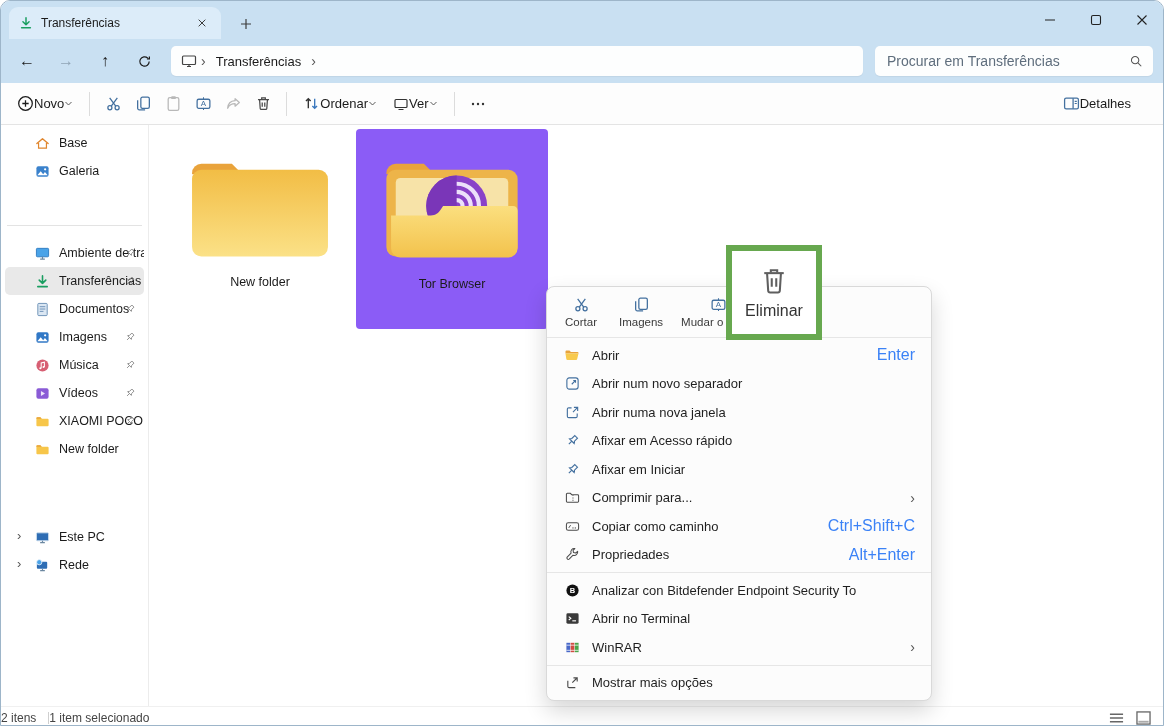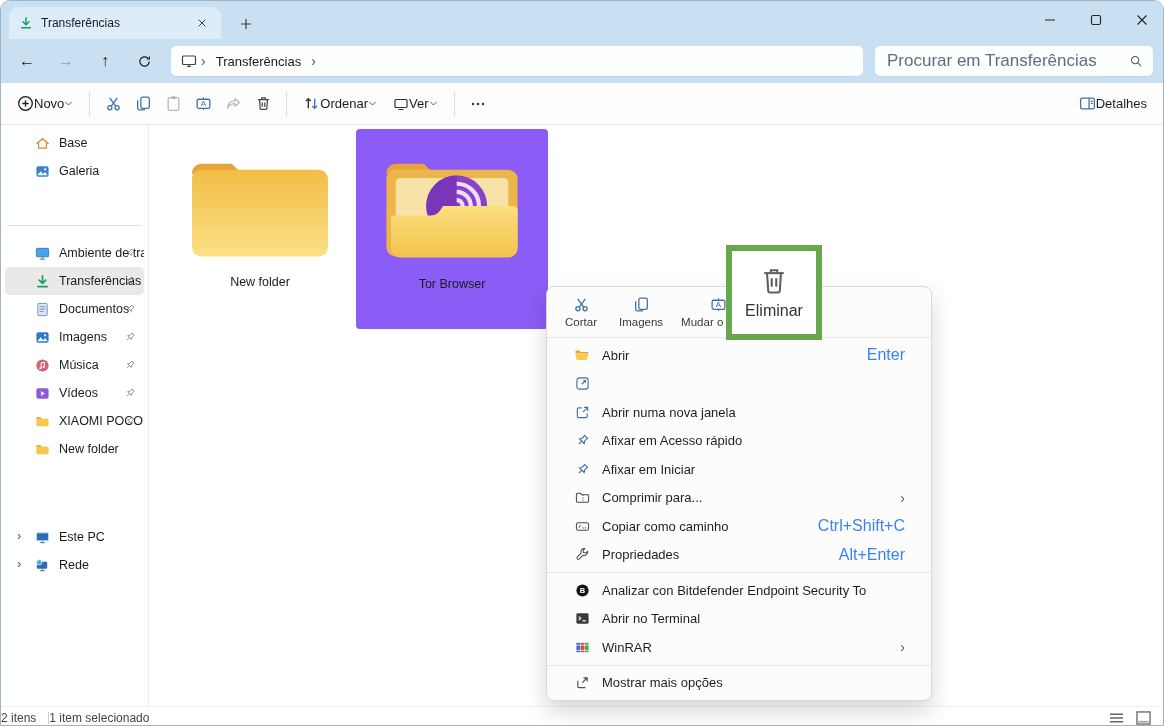--- a/index.html
+++ b/index.html
@@ -20,30 +20,30 @@
   
   .navbar{position:absolute;left:0;top:38px;width:1164px;height:44px;background:#c9e0f2;display:flex;align-items:center}
   .navbtn{width:26px;height:26px;display:flex;align-items:center;justify-content:center;font-size:16px;color:#1b1b1b;margin-left:13px;border-radius:4px}
   .navbtn.disabled{color:#8fa4b5}
   .addressbar{position:absolute;left:170px;top:7px;width:692px;height:30px;background:#fdfefe;border-radius:5px;
        display:flex;align-items:center;padding:0 10px;box-sizing:border-box;box-shadow:0 1px 1px rgba(0,0,0,.05)}
   .crumb{font-size:13px;color:#1b1b1b;margin:0 6px}
   .crumb-chev{font-size:14px;color:#555;margin:0 4px}
   .searchbox{position:absolute;left:874px;top:7px;width:278px;height:30px;background:#fdfefe;border-radius:5px;
        display:flex;align-items:center;padding:0 10px;box-sizing:border-box;box-shadow:0 1px 1px rgba(0,0,0,.05)}
-  .searchbox input{border:0;outline:0;background:transparent;flex:1;font-size:17px;color:#4c1d95;font-family:inherit}
+  .searchbox input{border:0;outline:0;background:transparent;flex:1;font-size:14px;color:#4c1d95;font-family:inherit}
   .searchbox input::placeholder{color:#5f6e7d}
   
   .toolbar{position:absolute;left:0;top:82px;width:1164px;height:42px;background:#fdfdfd;border-bottom:1px solid #e4e4e4;
        display:flex;align-items:center;box-sizing:border-box}
   .tbtn{display:flex;align-items:center;gap:0;padding:6px 8px;border-radius:4px;font-size:13px;color:#1b1b1b}
   .tico{width:30px;height:30px;display:flex;align-items:center;justify-content:center;border-radius:4px}
   .tico.disabled{opacity:.38}
   .tsep{width:1px;height:24px;background:#dcdcdc;margin:0 8px}
-  .toolbar-right{margin-left:auto;margin-right:10px}
+  .toolbar-right{margin-left:auto;margin-right:26px}
   
   .sidebar{position:absolute;left:0;top:124px;width:148px;height:581px;border-right:1px solid #ececec;
        box-sizing:border-box;padding-top:4px}
   .srow{height:28px;display:flex;align-items:center;padding-left:30px;position:relative;font-size:12.5px;color:#1b1b1b;
        margin:0 4px;border-radius:5px;white-space:nowrap;overflow:hidden}
   .srow .sic{margin-right:9px;flex:0 0 auto}
   .srow.selected{background:#e9e9e9}
   .srow .pin{position:absolute;right:8px;top:8px}
   .sdivider{height:1px;background:#e3e3e3;margin:40px 6px 13px 6px}
   .treechev{position:absolute;left:12px;top:5px;font-size:13px;color:#555}
@@ -60,21 +60,21 @@
   .statusbar .st{}
   .stsep{width:1px;height:12px;background:#cfcfcf;margin-left:12px}
   .statusicons{margin-left:auto;margin-right:14px;display:flex;gap:12px;align-items:center}
   
   .ctxmenu{position:absolute;left:545px;top:285px;width:386px;background:#fcfcfc;border:1px solid #d9d9d9;
        border-radius:8px;box-shadow:0 10px 22px rgba(0,0,0,.16);box-sizing:border-box;z-index:5}
   .quickrow{height:50px;display:flex;align-items:center;padding:0 14px;gap:18px}
   .qitem{display:flex;flex-direction:column;align-items:center;gap:3px;font-size:11.5px;color:#3a3a3a;min-width:40px}
   .msep{height:1px;background:#e6e6e6}
   .mlist{padding:3px 0}
-  .mitem{height:28.5px;display:flex;align-items:center;padding:0 26px;font-size:13px;color:#1f1f1f}
+  .mitem{height:28.5px;display:flex;align-items:center;padding:0 16px;font-size:13px;color:#1f1f1f}
   .mitem .mic{width:18px;margin-right:11px;display:flex;justify-content:center}
   .mitem .mlabel{flex:1;white-space:nowrap;overflow:hidden}
   .mitem .msc{font-size:16px;color:#3b82f6;margin-left:8px;white-space:nowrap}
   .mitem .sub{font-size:14px;color:#555;margin-left:8px}
   .gsep{height:1px;background:#e6e6e6;margin:3px 0}
   
   .annot{position:absolute;left:725px;top:244px;width:84px;height:83px;background:#fff;border:6px solid #67a84f;
        z-index:9;display:flex;flex-direction:column;align-items:center;justify-content:center;gap:5px}
   .annot .alabel{font-size:16px;color:#333}
 </style>
@@ -506,20 +506,21 @@
         <span class="mlabel">Abrir</span>
         <span class="msc">Enter</span>
       </div>
       <div class="mitem">
         <span class="mic">
           <svg width="15" height="15" viewBox="0 0 16 16">
               <rect x="2" y="2" width="12" height="12" rx="2.5" fill="none" stroke="#43709f" stroke-width="1.2"></rect>
               <path d="M8.8 4.8h2.4v2.4M11 5L7.2 8.8" stroke="#43709f" stroke-width="1.2" fill="none"></path>
             </svg>
         </span>
+        <span class="mlabel">Abrir num novo separador</span>
       </div>
       <div class="mitem">
         <span class="mic">
           <svg width="15" height="15" viewBox="0 0 16 16">
               <path d="M7 3H4a1.5 1.5 0 0 0-1.5 1.5V12A1.5 1.5 0 0 0 4 13.5h7.5A1.5 1.5 0 0 0 13 12V9" fill="none" stroke="#43709f" stroke-width="1.2"></path>
               <path d="M9.5 2.5H13.5V6.5M13.2 2.8L8.5 7.5" stroke="#43709f" stroke-width="1.2" fill="none"></path>
             </svg>
         </span>
         <span class="mlabel">Abrir numa nova janela</span>
       </div>

